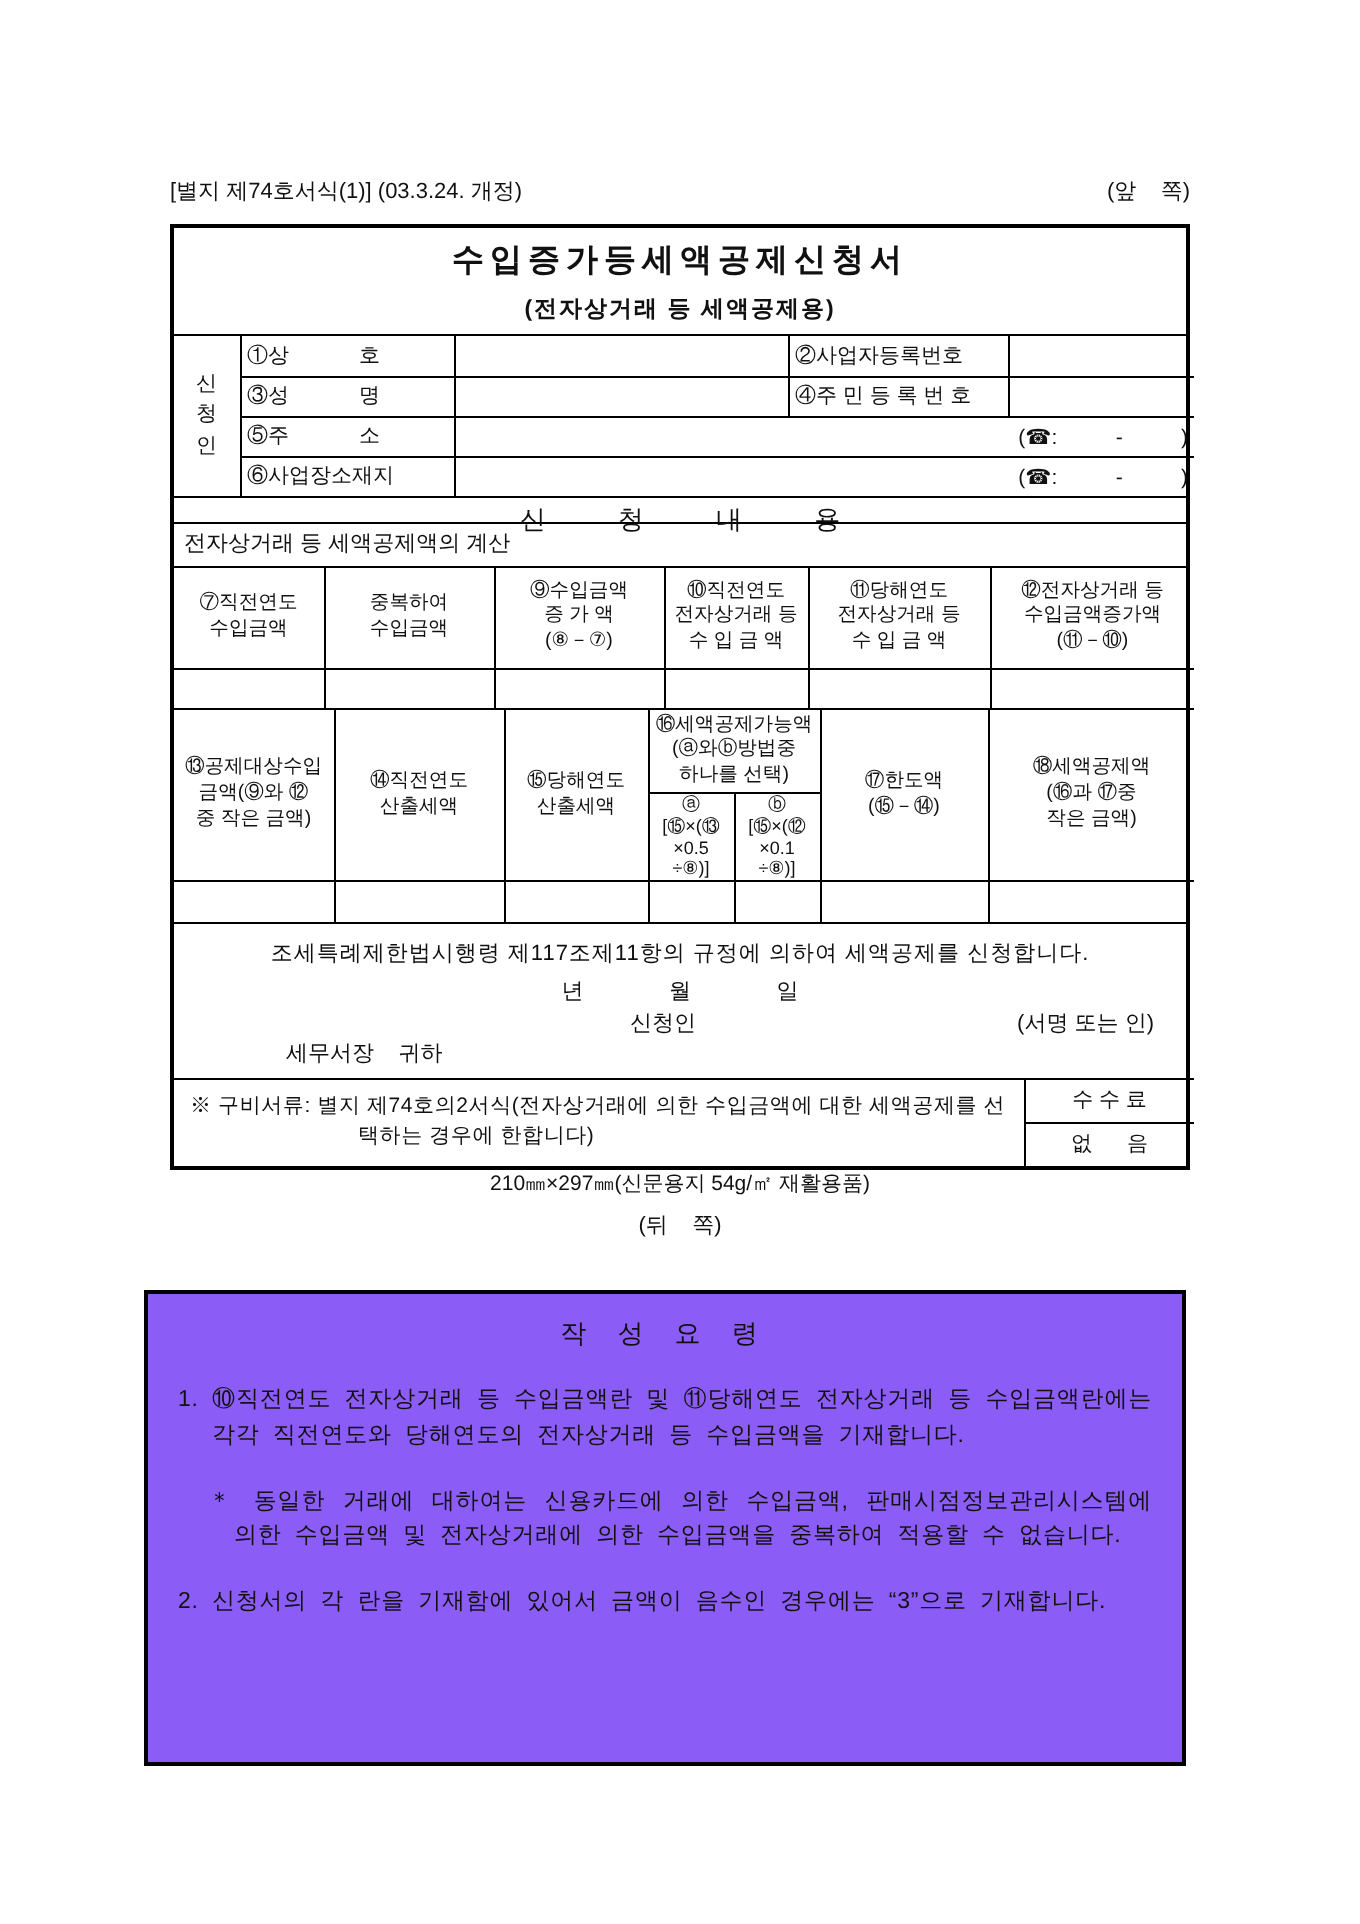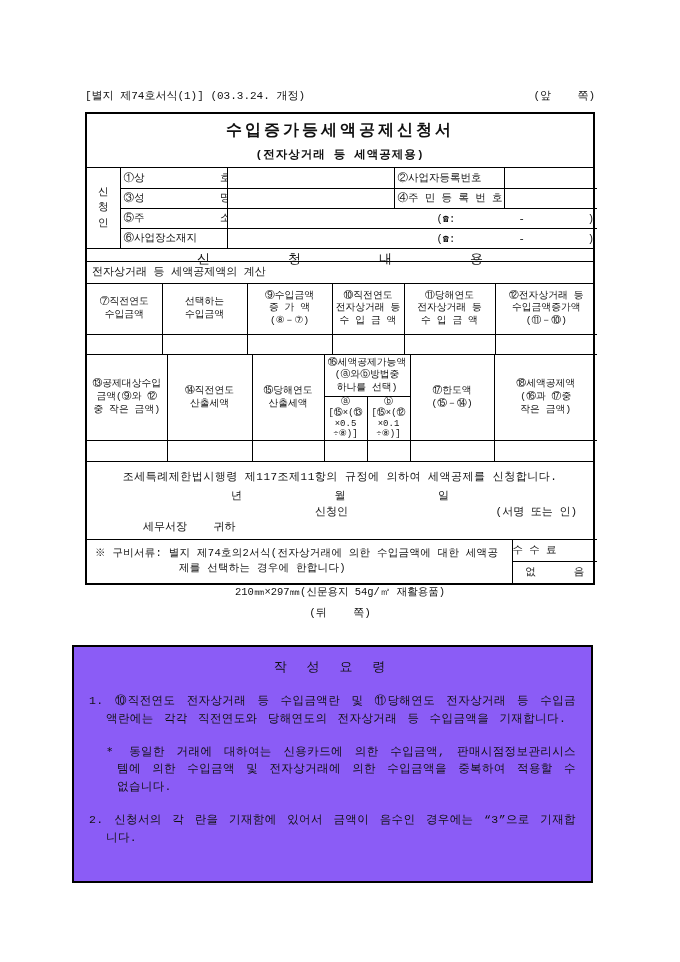--- a/index.html
+++ b/index.html
@@ -1,18 +1,18 @@
 <!DOCTYPE html>
 <html><head>
 <meta charset="utf-8">
 <style>
   * { margin:0; padding:0; box-sizing:border-box; }
   body { background:#e9e9e9; font-family:"DejaVu Sans", sans-serif; }
   .page { position:relative; width:680px; height:962px; background:#ffffff; color:#111;
-          font-family:Liberation Mono, monospace; overflow:hidden; }
+          font-family:Liberation Sans, sans-serif; overflow:hidden; }
   .content { position:absolute; left:85px; top:88px; width:510px; }
 
   .topline { display:flex; justify-content:space-between; font-size:11px; margin-bottom:9px; white-space:pre; }
 
   .mainbox { border:2px solid #000; }
 
   .titlecell { text-align:center; padding:6px 0 5px; border-bottom:1px solid #000; }
   .title { font-size:16px; font-weight:bold; letter-spacing:3px; }
   .subtitle { font-size:11.5px; font-weight:bold; letter-spacing:1px; margin-top:6px; }
 
@@ -38,21 +38,21 @@
   .decl-statement { text-align:center; letter-spacing:0.5px; }
   .decl-date { text-align:center; margin-top:4px; white-space:pre; }
   .decl-row { display:flex; justify-content:space-between; margin-top:1px; }
   .decl-applicant { padding-left:218px; }
   .decl-sign { padding-right:6px; }
   .decl-recipient { margin-top:0; padding-left:46px; white-space:pre; }
 
   .foot-table td { font-size:11px; }
   .doc-cell { padding:5px 8px 5px 8px; line-height:1.5; }
   .doc-text { padding-left:84px; text-indent:-84px; letter-spacing:0.3px; }
-  .fee-cell-top { height:22px; text-align:left; white-space:pre; }
+  .fee-cell-top { height:22px; text-align:center; white-space:pre; }
   .fee-cell-bot { height:22px; text-align:center; white-space:pre;margin-left:43px; }
 
   .paperspec { text-align:center; font-size:10.5px; white-space:pre; }
   .backlabel { text-align:center; font-size:11px; margin-top:6px; white-space:pre; padding-right:-4px; }
 
   .instructions { position:absolute; left:72px; top:645px; width:521px; height:238px;
                   border:2px solid #000; padding:8px 15px; background:#8b5cf6; }
   .instr-title { text-align:center; font-size:13px; letter-spacing:6px; margin:3px 0 16px; }
   .instr-p { font-size:11.5px; line-height:1.55; text-align:justify; word-spacing:3px; letter-spacing:0.4px; }
   .p1 { padding-left:17px; text-indent:-17px; margin-bottom:15px; }
@@ -121,21 +121,21 @@
             <col style="width:85px">
             <col style="width:85px">
             <col style="width:72px">
             <col style="width:91px">
             <col style="width:102px">
           </colgroup>
         <tbody>
             <tr>
           <td class="hd">⑦직전연도
 수입금액</td>
-          <td class="hd">선택하는
+          <td class="hd">중복하여
 수입금액</td>
           <td class="hd">⑨수입금액
 증 가 액
 (⑧－⑦)</td>
           <td class="hd">⑩직전연도
 전자상거래 등
 수 입 금 액</td>
           <td class="hd">⑪당해연도
 전자상거래 등
 수 입 금 액</td>

